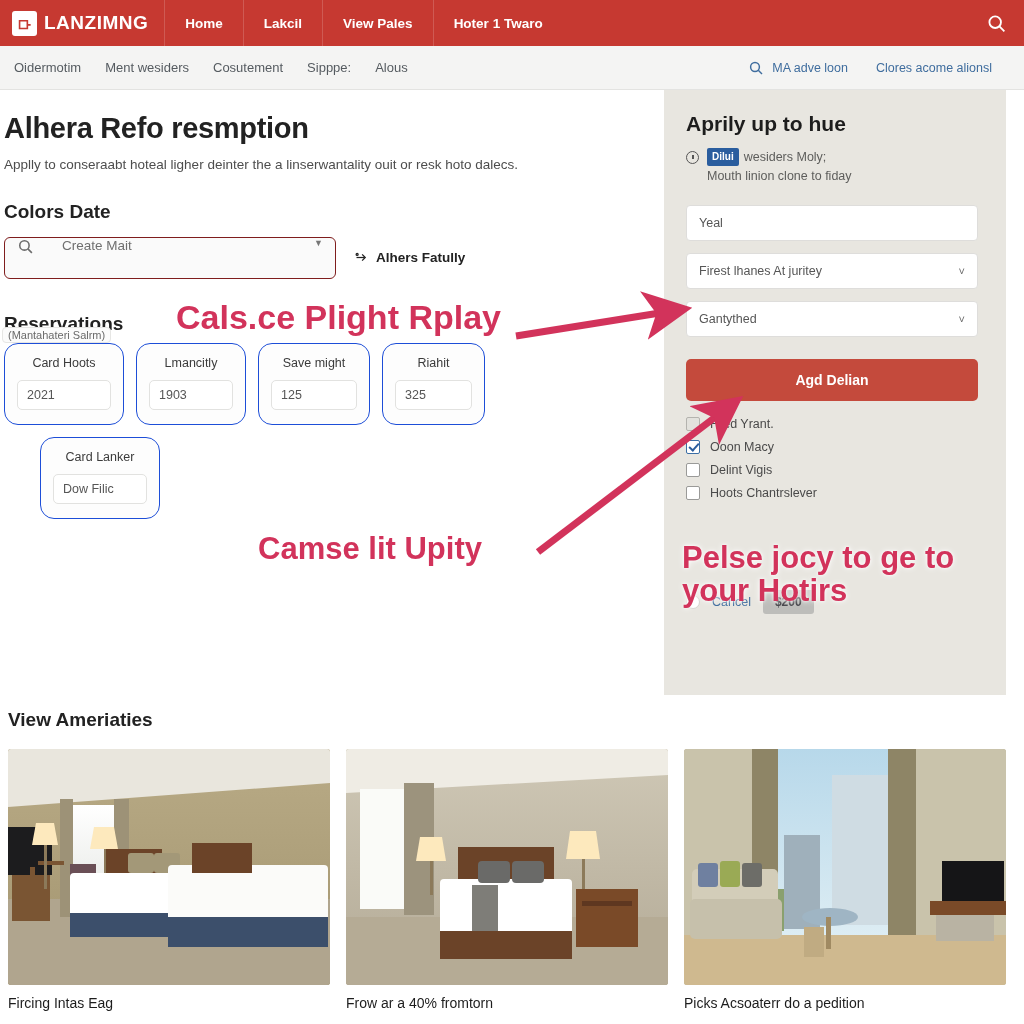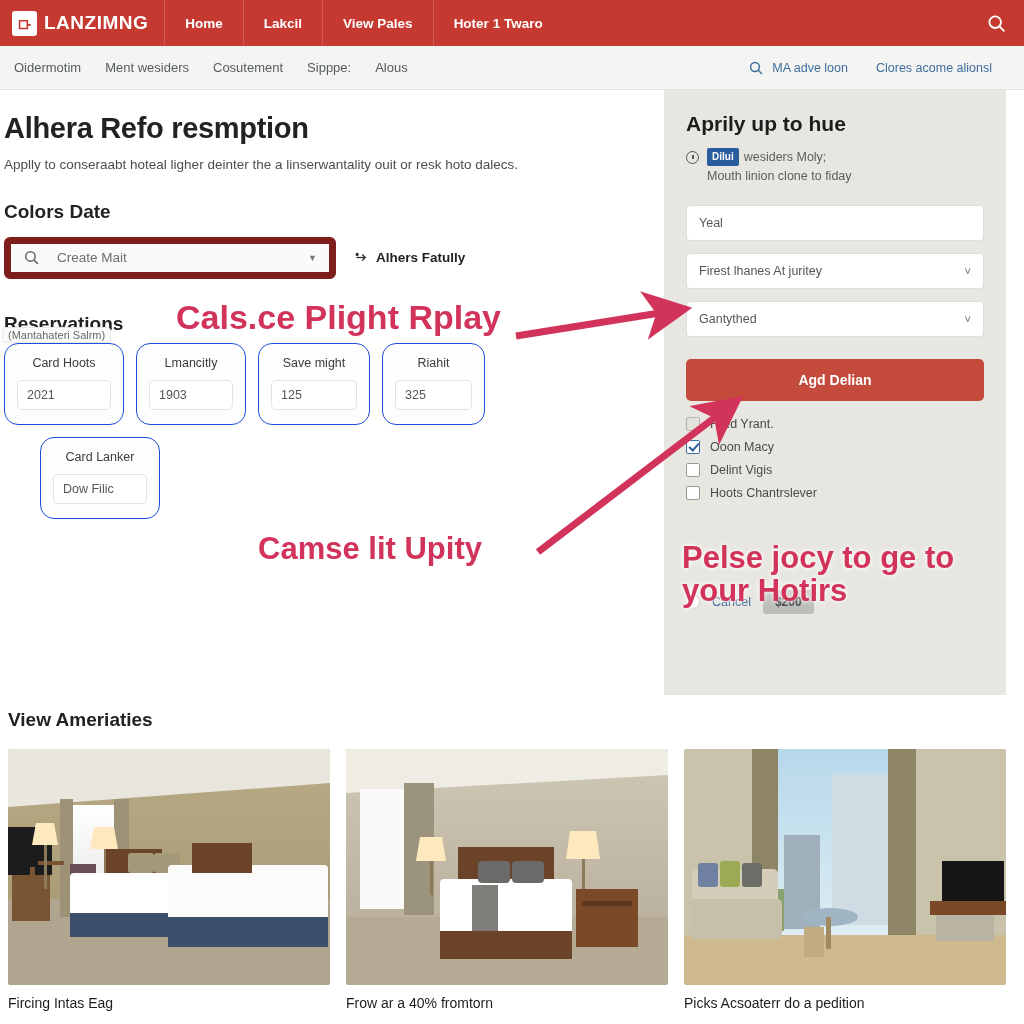--- a/index.html
+++ b/index.html
@@ -89,22 +89,22 @@
     font-size:29px;font-weight:bold;margin:4px 0 10px 0;letter-spacing:-.3px;
   }
   .lead{
     font-size:13.5px;color:#4d4d4d;margin:0 0 26px 0;line-height:1.45;
   }
   .h2{
     font-size:19px;font-weight:bold;margin:0 0 14px 0;
   }
   .searchrow{display:flex;align-items:center;gap:18px;margin-bottom:34px;}
   .select-box{
-    width:332px;height:42px;border:7px solid #7f1d1d;border-radius:6px;
-    background:#fafafa;display:flex;align-items:center;gap:17px;
+    width:332px;height:42px;border:1px solid #7f1d1d;border-radius:6px;
+    background:#fafafa;display:flex;gap:28px;
     padding:0 12px;cursor:pointer;
   }
   .select-box .val{font-size:13.5px;color:#6f6f6f;flex:1;}
   .caret{font-size:9px;color:#777;}
   .side-link{display:flex;align-items:center;gap:7px;font-size:13.5px;font-weight:bold;color:#222;cursor:pointer;}
 
   .res-head{display:flex;align-items:baseline;gap:22px;margin-bottom:8px;}
 
   .cards{display:flex;gap:12px;align-items:flex-start;flex-wrap:wrap;width:500px;}
   .card{
@@ -127,21 +127,21 @@
     font-size:11px;color:#6a6a6a;
     background:#fbfbfb;border:1px solid #e6e6e4;border-radius:4px;
     padding:1px 5px;white-space:nowrap;
   }
   .cards-row2{margin-top:12px;margin-left:36px;}
 
   
   .aside{
     width:342px;
     background:#e8e6e0;
-    padding:22px 22px 26px 22px;
+    padding:22px 28px 26px 22px;
     min-height:605px;
   }
   .aside h3{font-size:21px;font-weight:bold;margin:0 0 12px 0;color:#1d1d1d;}
   .aside-note{display:flex;align-items:flex-start;gap:8px;font-size:12.5px;color:#5d5d5b;margin-bottom:18px;line-height:1.55;}
   .clock-dot{
     width:13px;height:13px;border-radius:50%;border:1.5px solid #555;
     position:relative;flex:0 0 auto;margin-top:3px;
   }
   .clock-dot:after{content:"";position:absolute;left:5px;top:2.5px;width:1.5px;height:4px;background:#555;}
   .badge{

